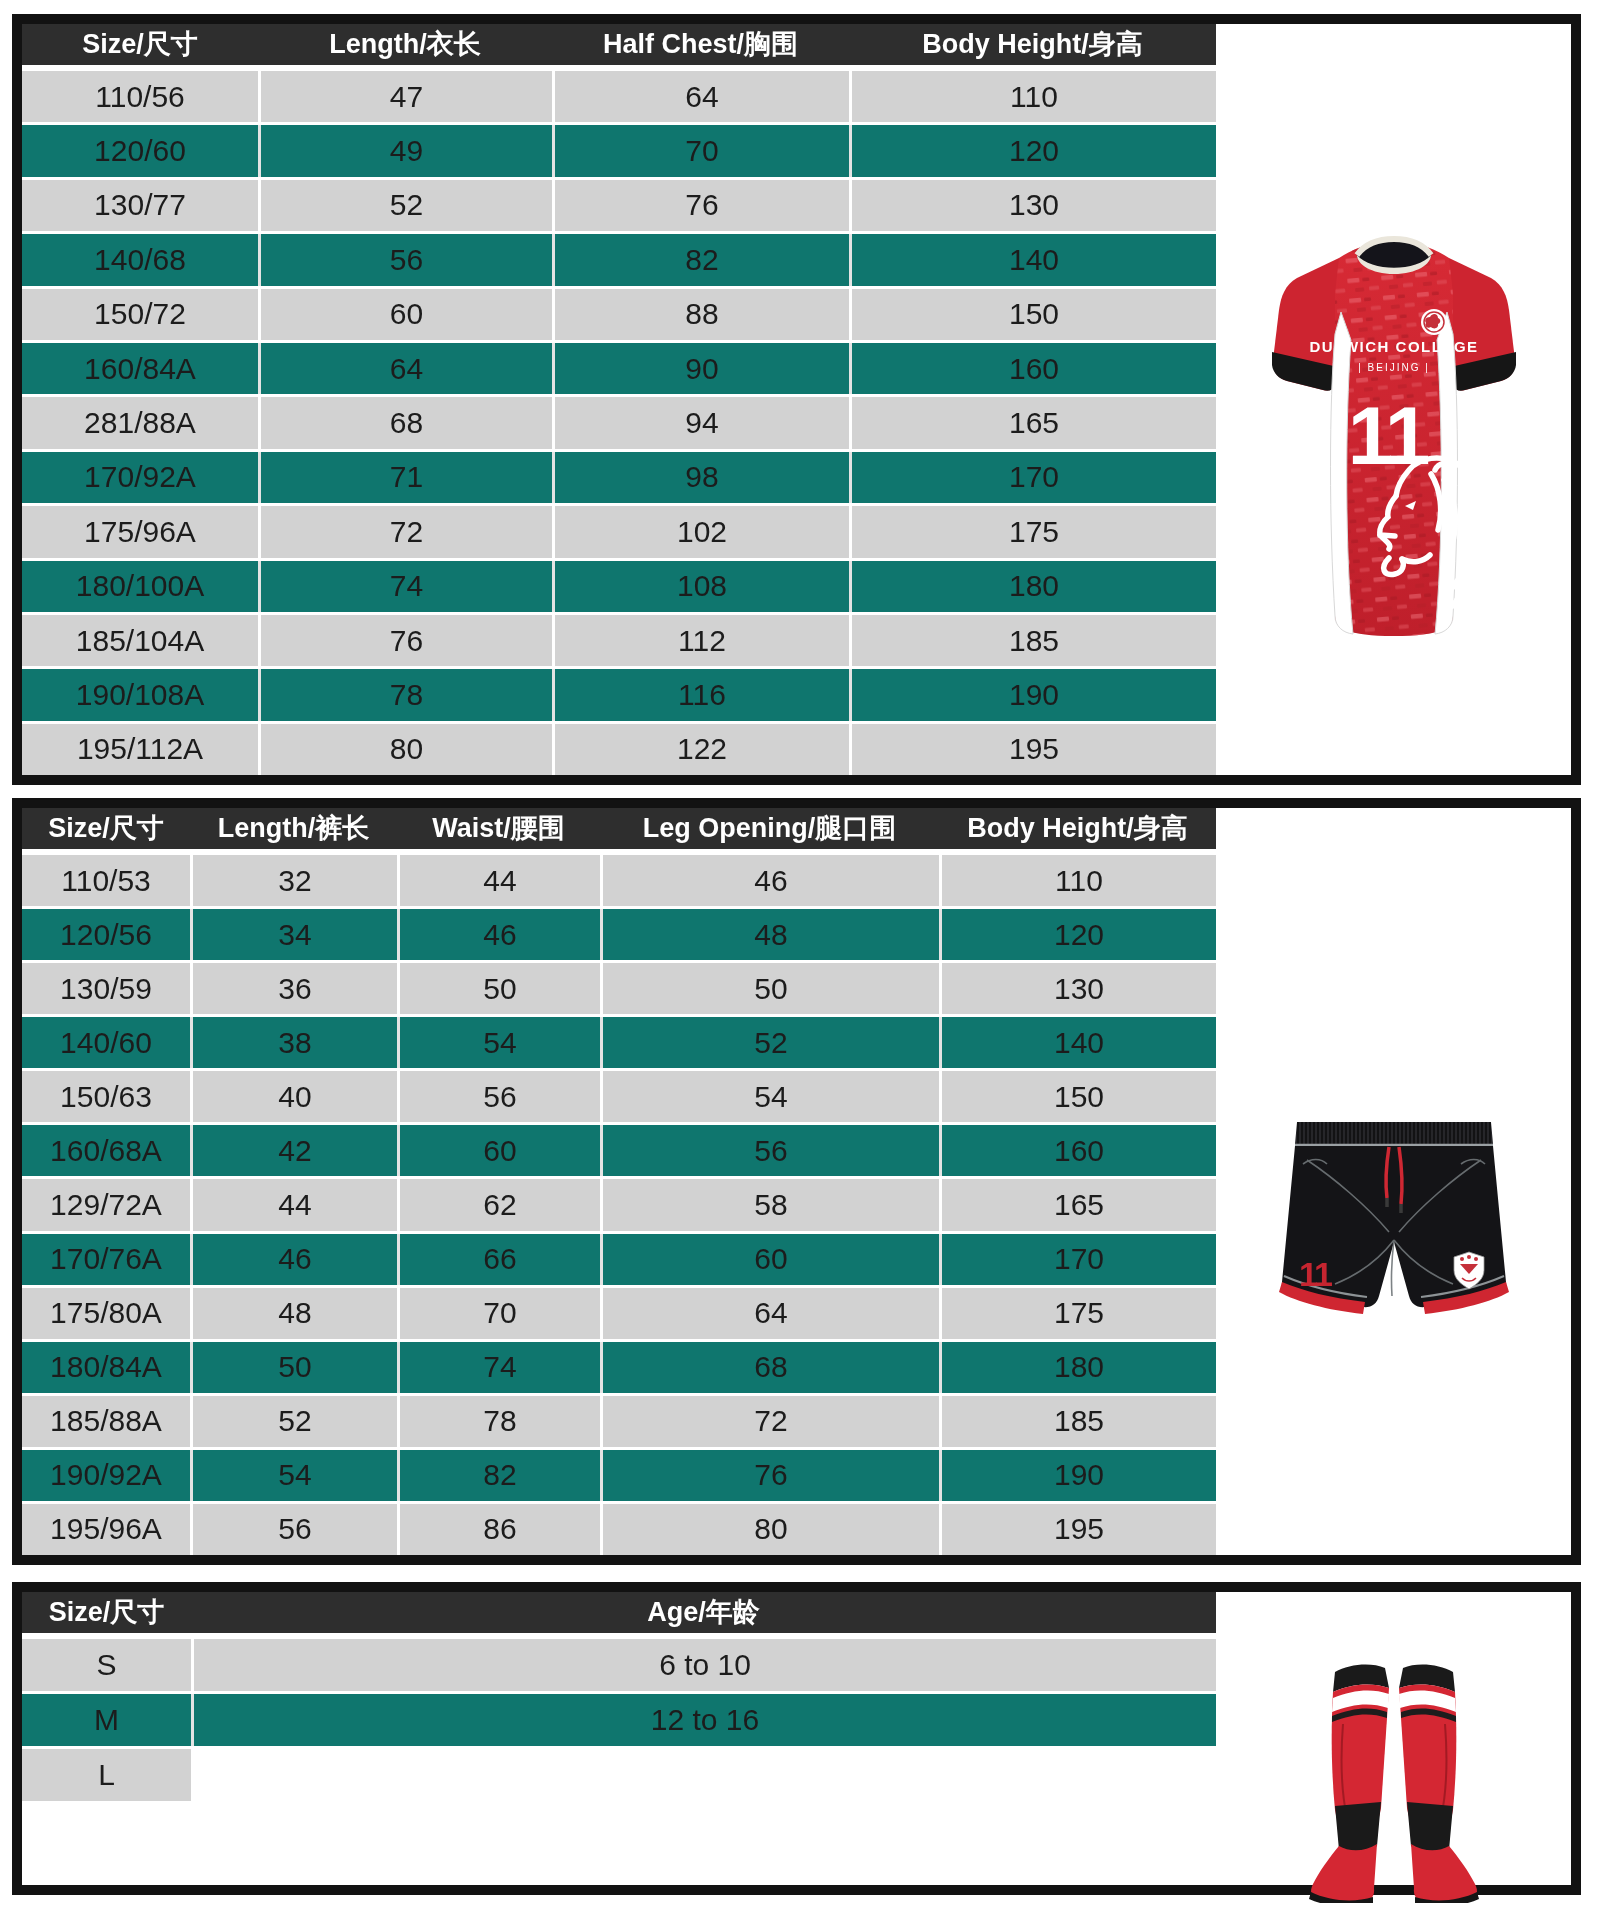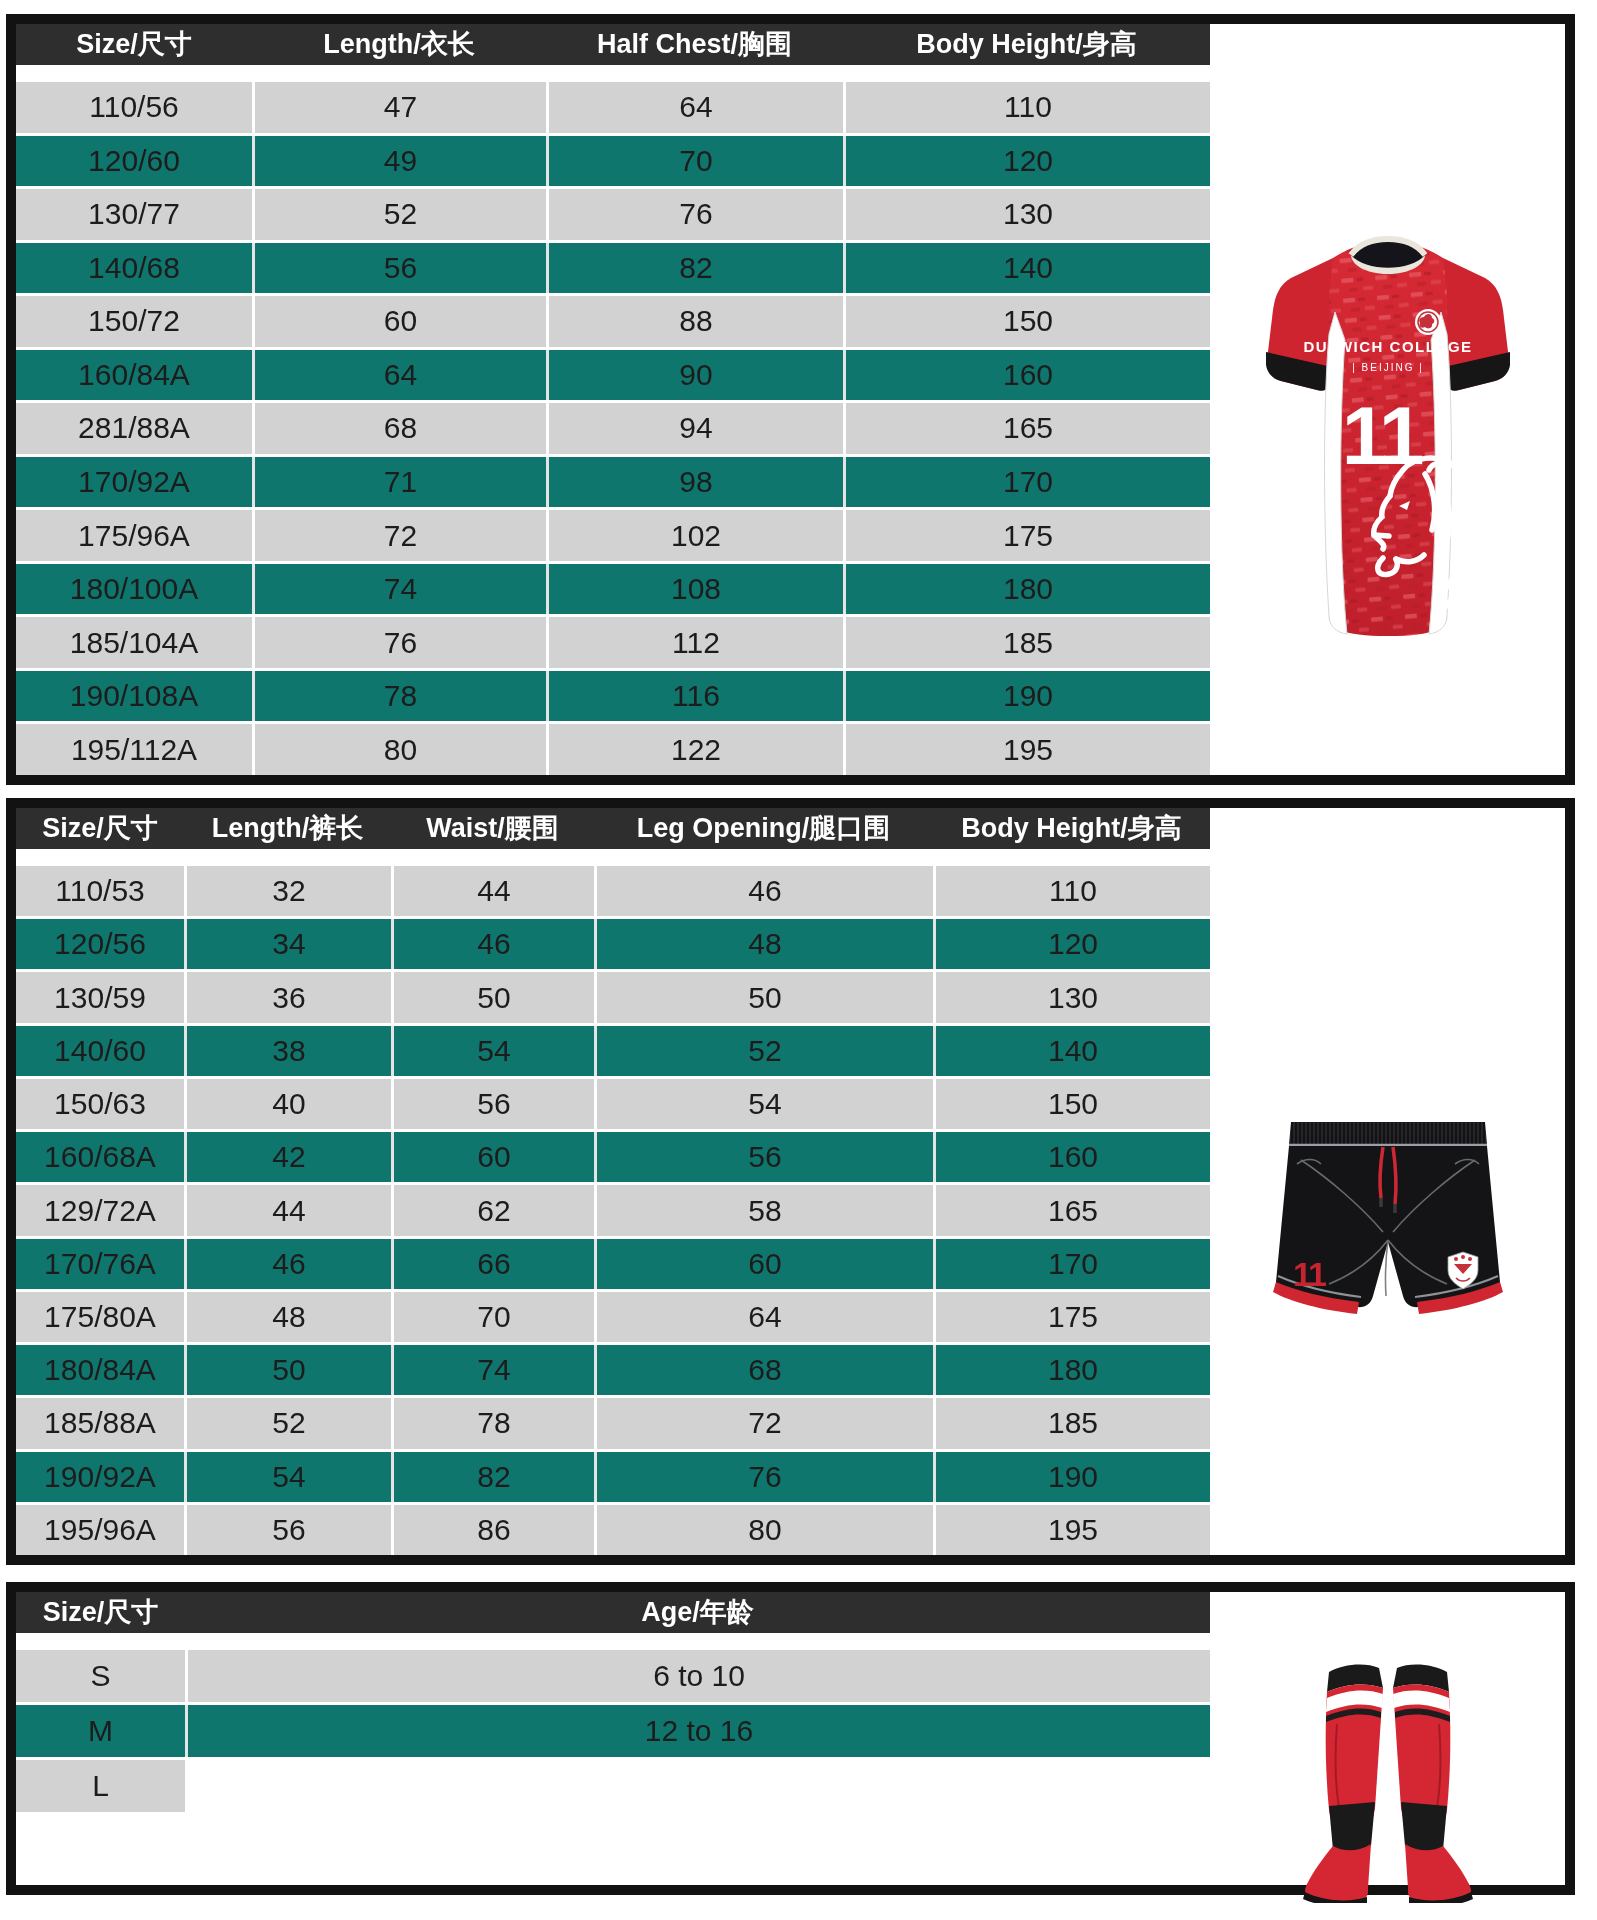--- a/index.html
+++ b/index.html
@@ -1,28 +1,28 @@
 <!DOCTYPE html>
 <html><head>
 <meta charset="utf-8">
 <style>
   html,body{margin:0;padding:0;background:#ffffff;}
   .page{position:relative;width:1597px;height:1920px;background:#fff;
         font-family:"Liberation Sans",sans-serif;color:#1c1c1c;overflow:hidden;}
-  .panel{position:absolute;left:6px;width:1569px;box-sizing:border-box;
+  .panel{position:absolute;left:12px;width:1569px;box-sizing:border-box;
          border:10px solid #121212;background:#fff;display:flex;}
   #panel-shirt{top:14px;height:771px;}
   #panel-shorts{top:798px;height:767px;}
   #panel-socks{top:1582px;height:313px;}
 
   .sizetable{width:1194px;flex:none;display:flex;flex-direction:column;background:#fff;}
   .row{display:flex;}
   .row.head{flex:none;height:41px;background:#2e2e2e;}
   .row.head .cell{color:#fff;font-weight:bold;font-size:27px;}
-  .trows{display:flex;flex-direction:column;flex:1;gap:3px;padding-top:17px;background:#fff;}
+  .trows{display:flex;flex-direction:column;flex:1;gap:3px;padding-top:6px;background:#fff;}
   .trows .row{flex:1;}
   .cell{box-sizing:border-box;display:flex;align-items:center;justify-content:center;
         font-size:30px;line-height:1;}
   .row.gray .cell{background:#d2d2d2;}
   .row.white .cell{background:#0f766e;text-align:right;}
   .trows .cell + .cell{border-left:3px solid transparent;}
   .row.gray .cell + .cell{border-left-color:#ffffff;}
   .row.white .cell + .cell{border-left-color:#e4e4e4;}
 
   

